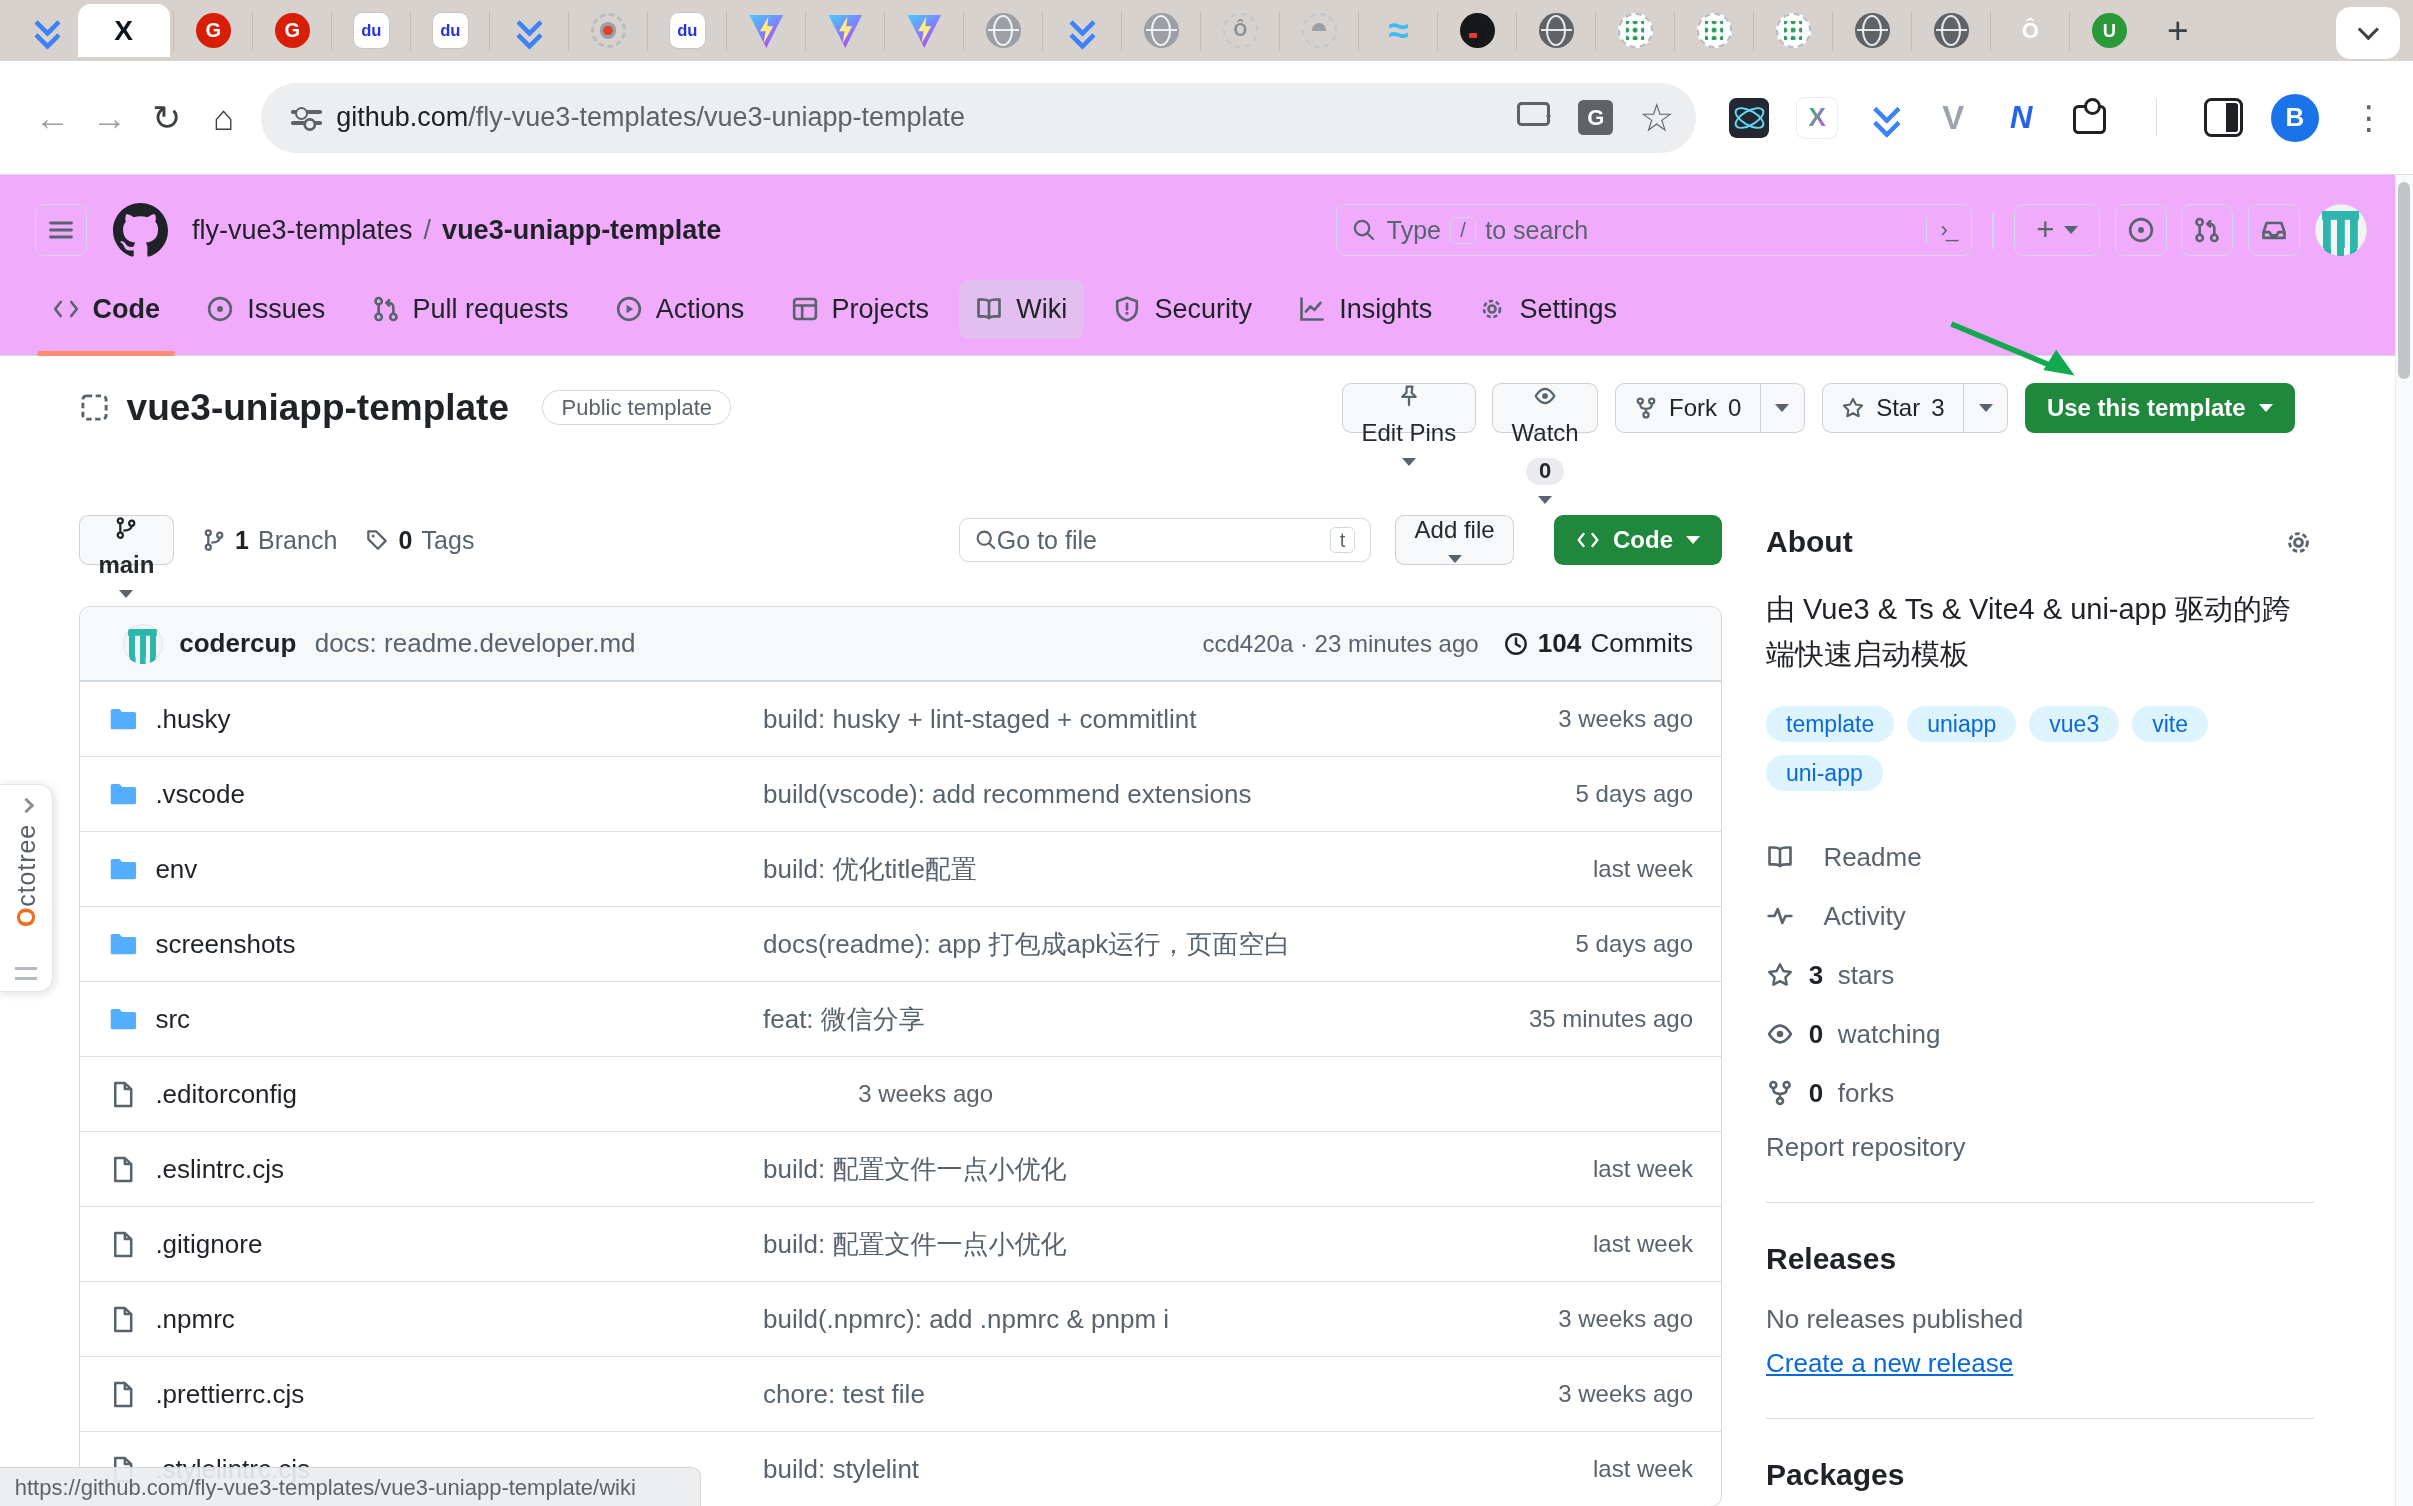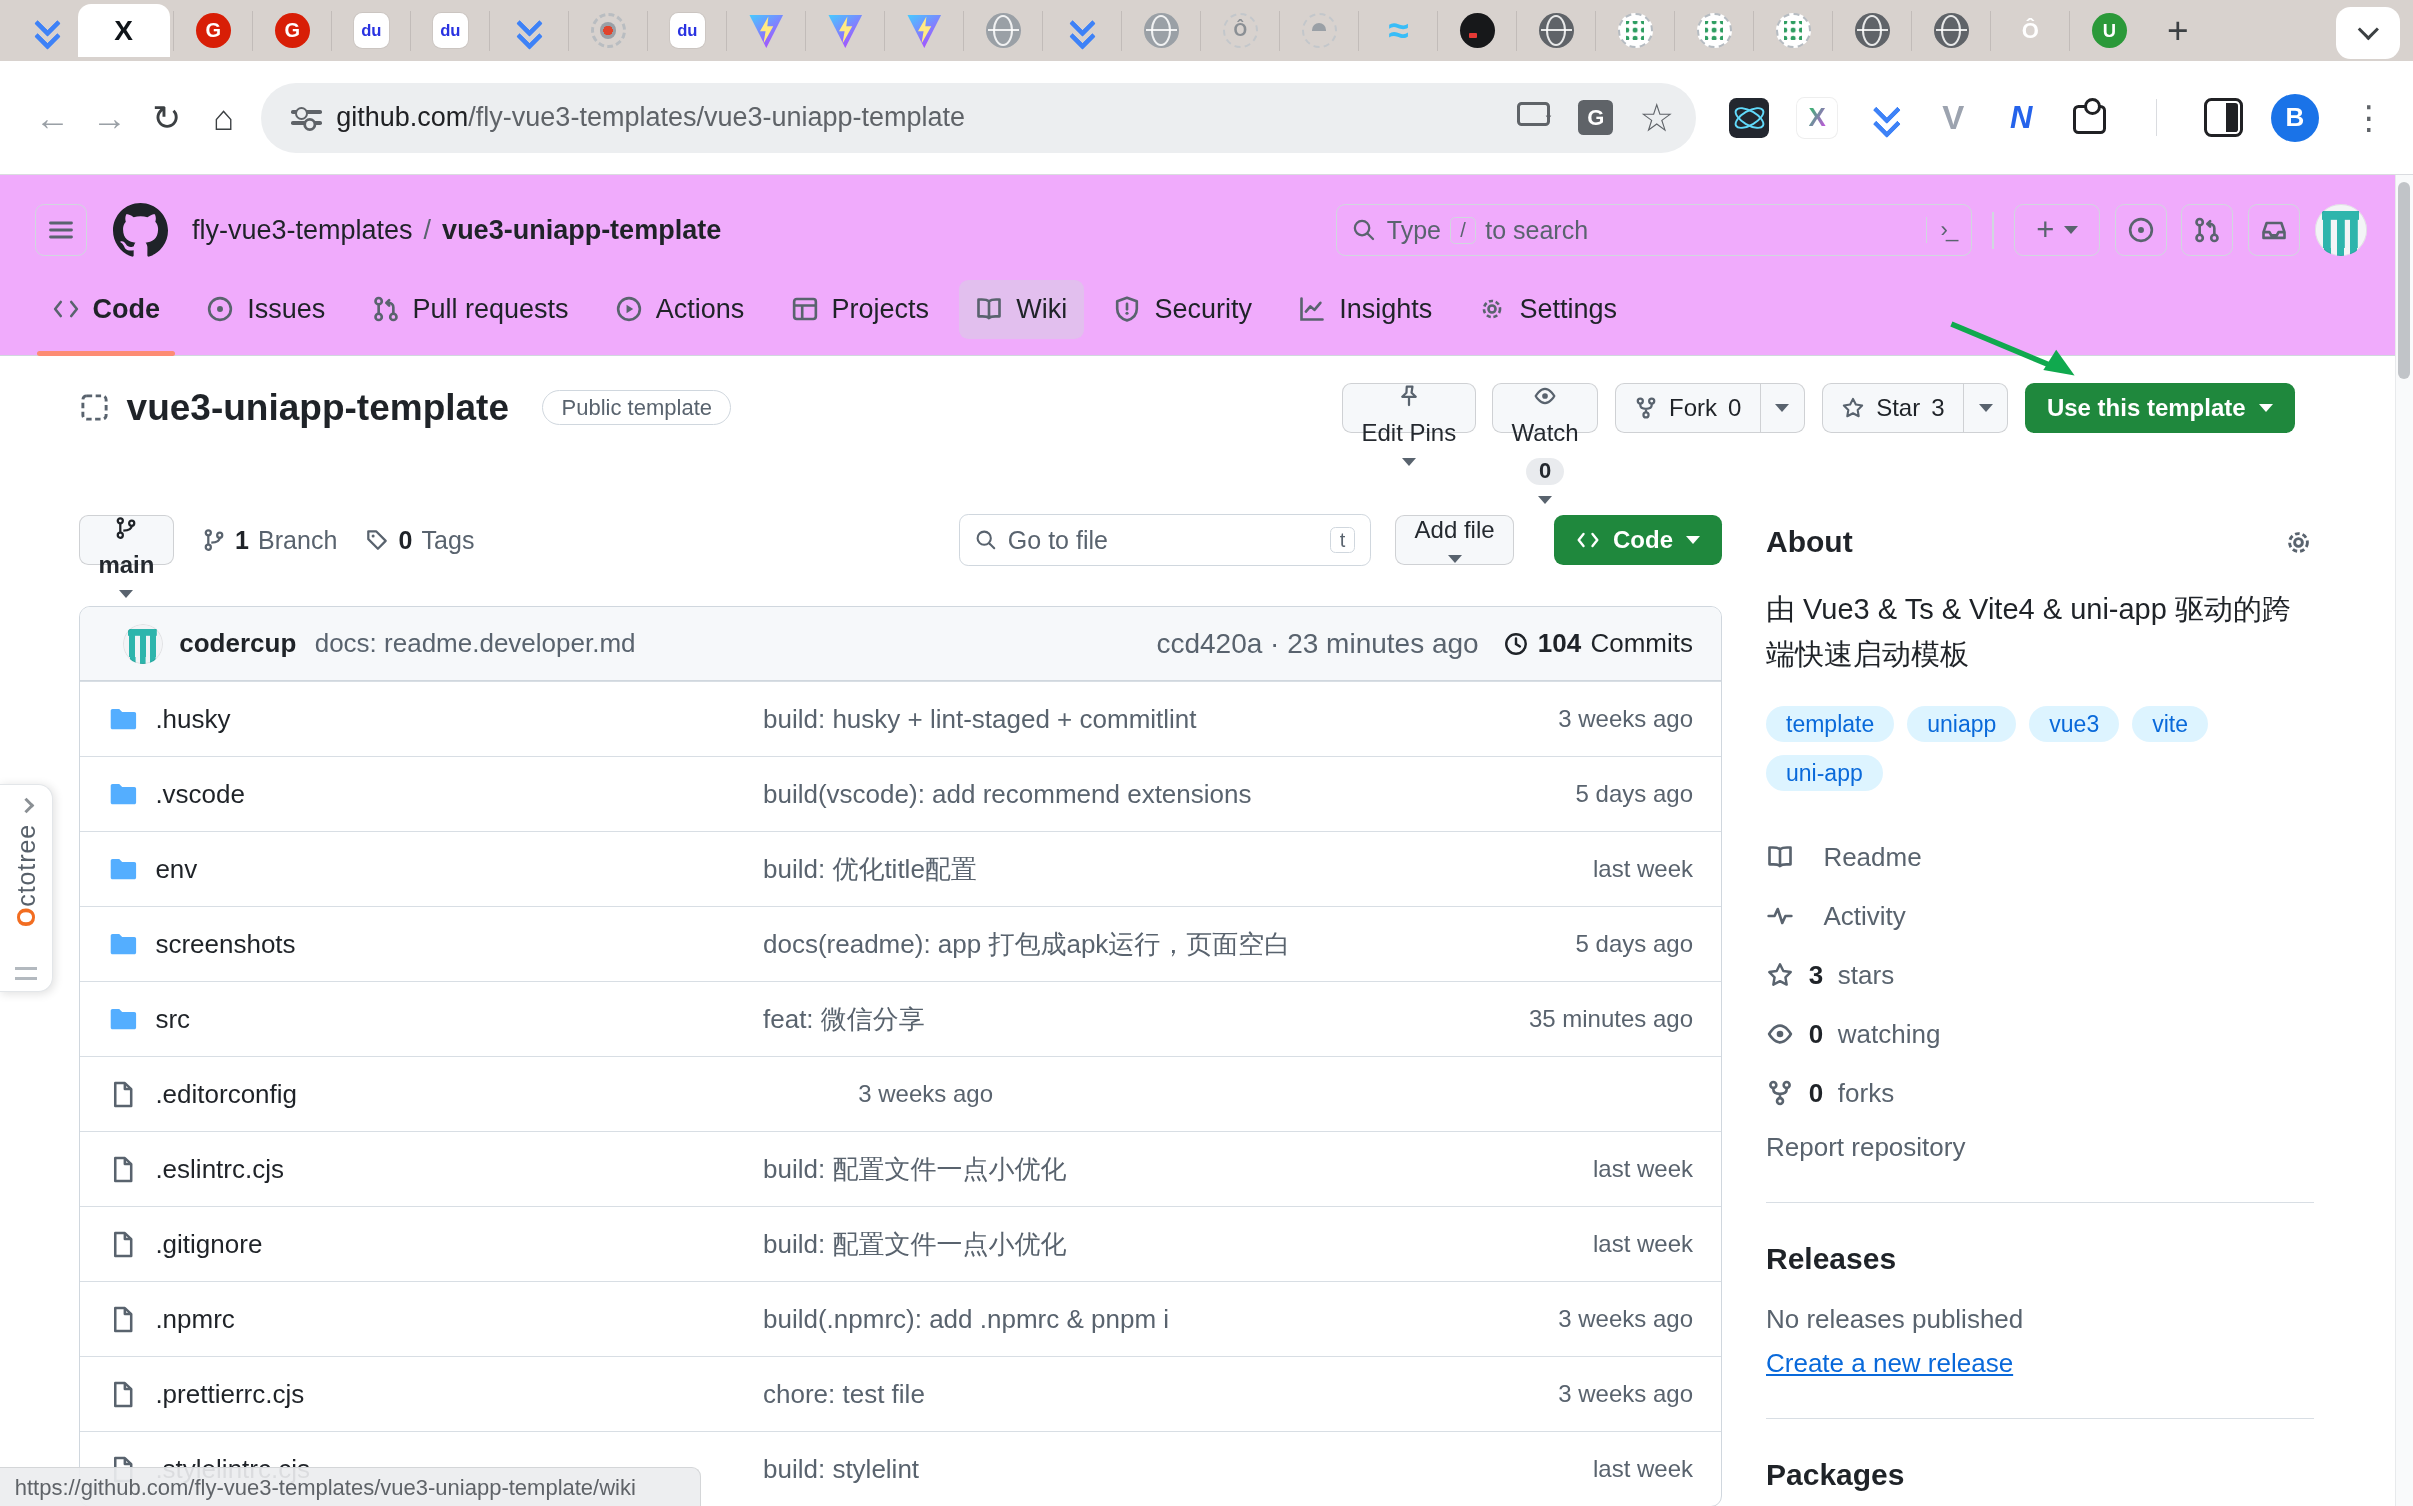--- a/index.html
+++ b/index.html
@@ -124,31 +124,31 @@
   .btn .cnt { background:rgba(175,184,193,.28); border-radius:919px; padding:0.9px 13px; font-size:22px; font-weight:700; }
   .split { display:flex; align-items:stretch; border:0.9px solid rgba(31,35,40,.18); border-radius:9.2px; overflow:hidden; background:#f6f8fa; height:50px; }
   .split .seg { display:flex; align-items:center; gap:11px; padding:0 18.4px; font-size:24px; }
   .split .seg.caret-seg { border-left:0.9px solid rgba(31,35,40,.18); padding:0 14.7px; }
   .btn-green { display:flex; align-items:center; gap:13px; height:50px; padding:0 22px; background:#1f883d; color:#fff; border:none; border-radius:9.2px; font-size:24px; font-weight:600; white-space:nowrap; }
   .caret { width:0; height:0; border-left:7.4px solid transparent; border-right:7.4px solid transparent; border-top:8.3px solid currentColor; }
 
   .branch-row { position:absolute; left:79px; top:158px; width:1643px; height:52px; display:flex; align-items:center; }
   .stat { display:flex; align-items:center; gap:9.2px; font-size:25px; color:#59636e; margin-left:28px; }
   .stat b { color:#1f2328; }
-  .goto { margin-left:auto; width:412px; height:52px; border:0.9px solid #d0d7de; border-radius:9.2px; display:flex; align-items:center; padding:0 14.7px; color:#59636e; font-size:25px; gap:11px; }
+  .goto { margin-left:auto; width:412px; height:44px; border:0.9px solid #d0d7de; border-radius:9.2px; display:flex; align-items:center; padding:0 14.7px; color:#59636e; font-size:25px; gap:0; }
   .goto .grow { flex:1; }
   .addfile { margin-left:24px; }
   .codebtn { margin-left:40px; }
 
   .filebox { position:absolute; left:79px; top:250px; width:1643px; border:0.9px solid #d0d7de; border-radius:11px; overflow:hidden; }
   .commitbar { height:74px; background:#f6f8fa; display:flex; align-items:center; padding:0 28px; border-bottom:0.9px solid #d0d7de; }
   .commitbar .author { font-weight:700; font-size:26px; margin-left:16.6px; }
   .commitbar .cmsg { font-size:26px; color:#59636e; margin-left:18.4px; }
   .commitbar .right { margin-left:auto; display:flex; align-items:center; gap:24px; }
-  .sha-time { font-size:28px; color:#59636e; }
+  .sha-time { font-size:24px; color:#59636e; }
   .commits { display:flex; align-items:center; gap:9.2px; font-size:26px; color:#1f2328; }
   .commits b { font-weight:700; }
   .avatar-sm { width:40px; height:40px; }
   .frow { height:75px; display:flex; align-items:center; padding:0 28px; border-top:0.9px solid #d8dee4; font-size:26px; }
   .frow:first-of-type { border-top:none; }
   .fcol-name { width:655px; display:flex; align-items:center; gap:18.4px; }
   .fname { color:#1f2328; text-decoration:none; }
   .fmsg { flex:1; color:#59636e; text-decoration:none; overflow:hidden; white-space:nowrap; text-overflow:ellipsis; padding-right:28px; }
   .ftime { width:230px; text-align:right; color:#59636e; font-size:24px; }
 

